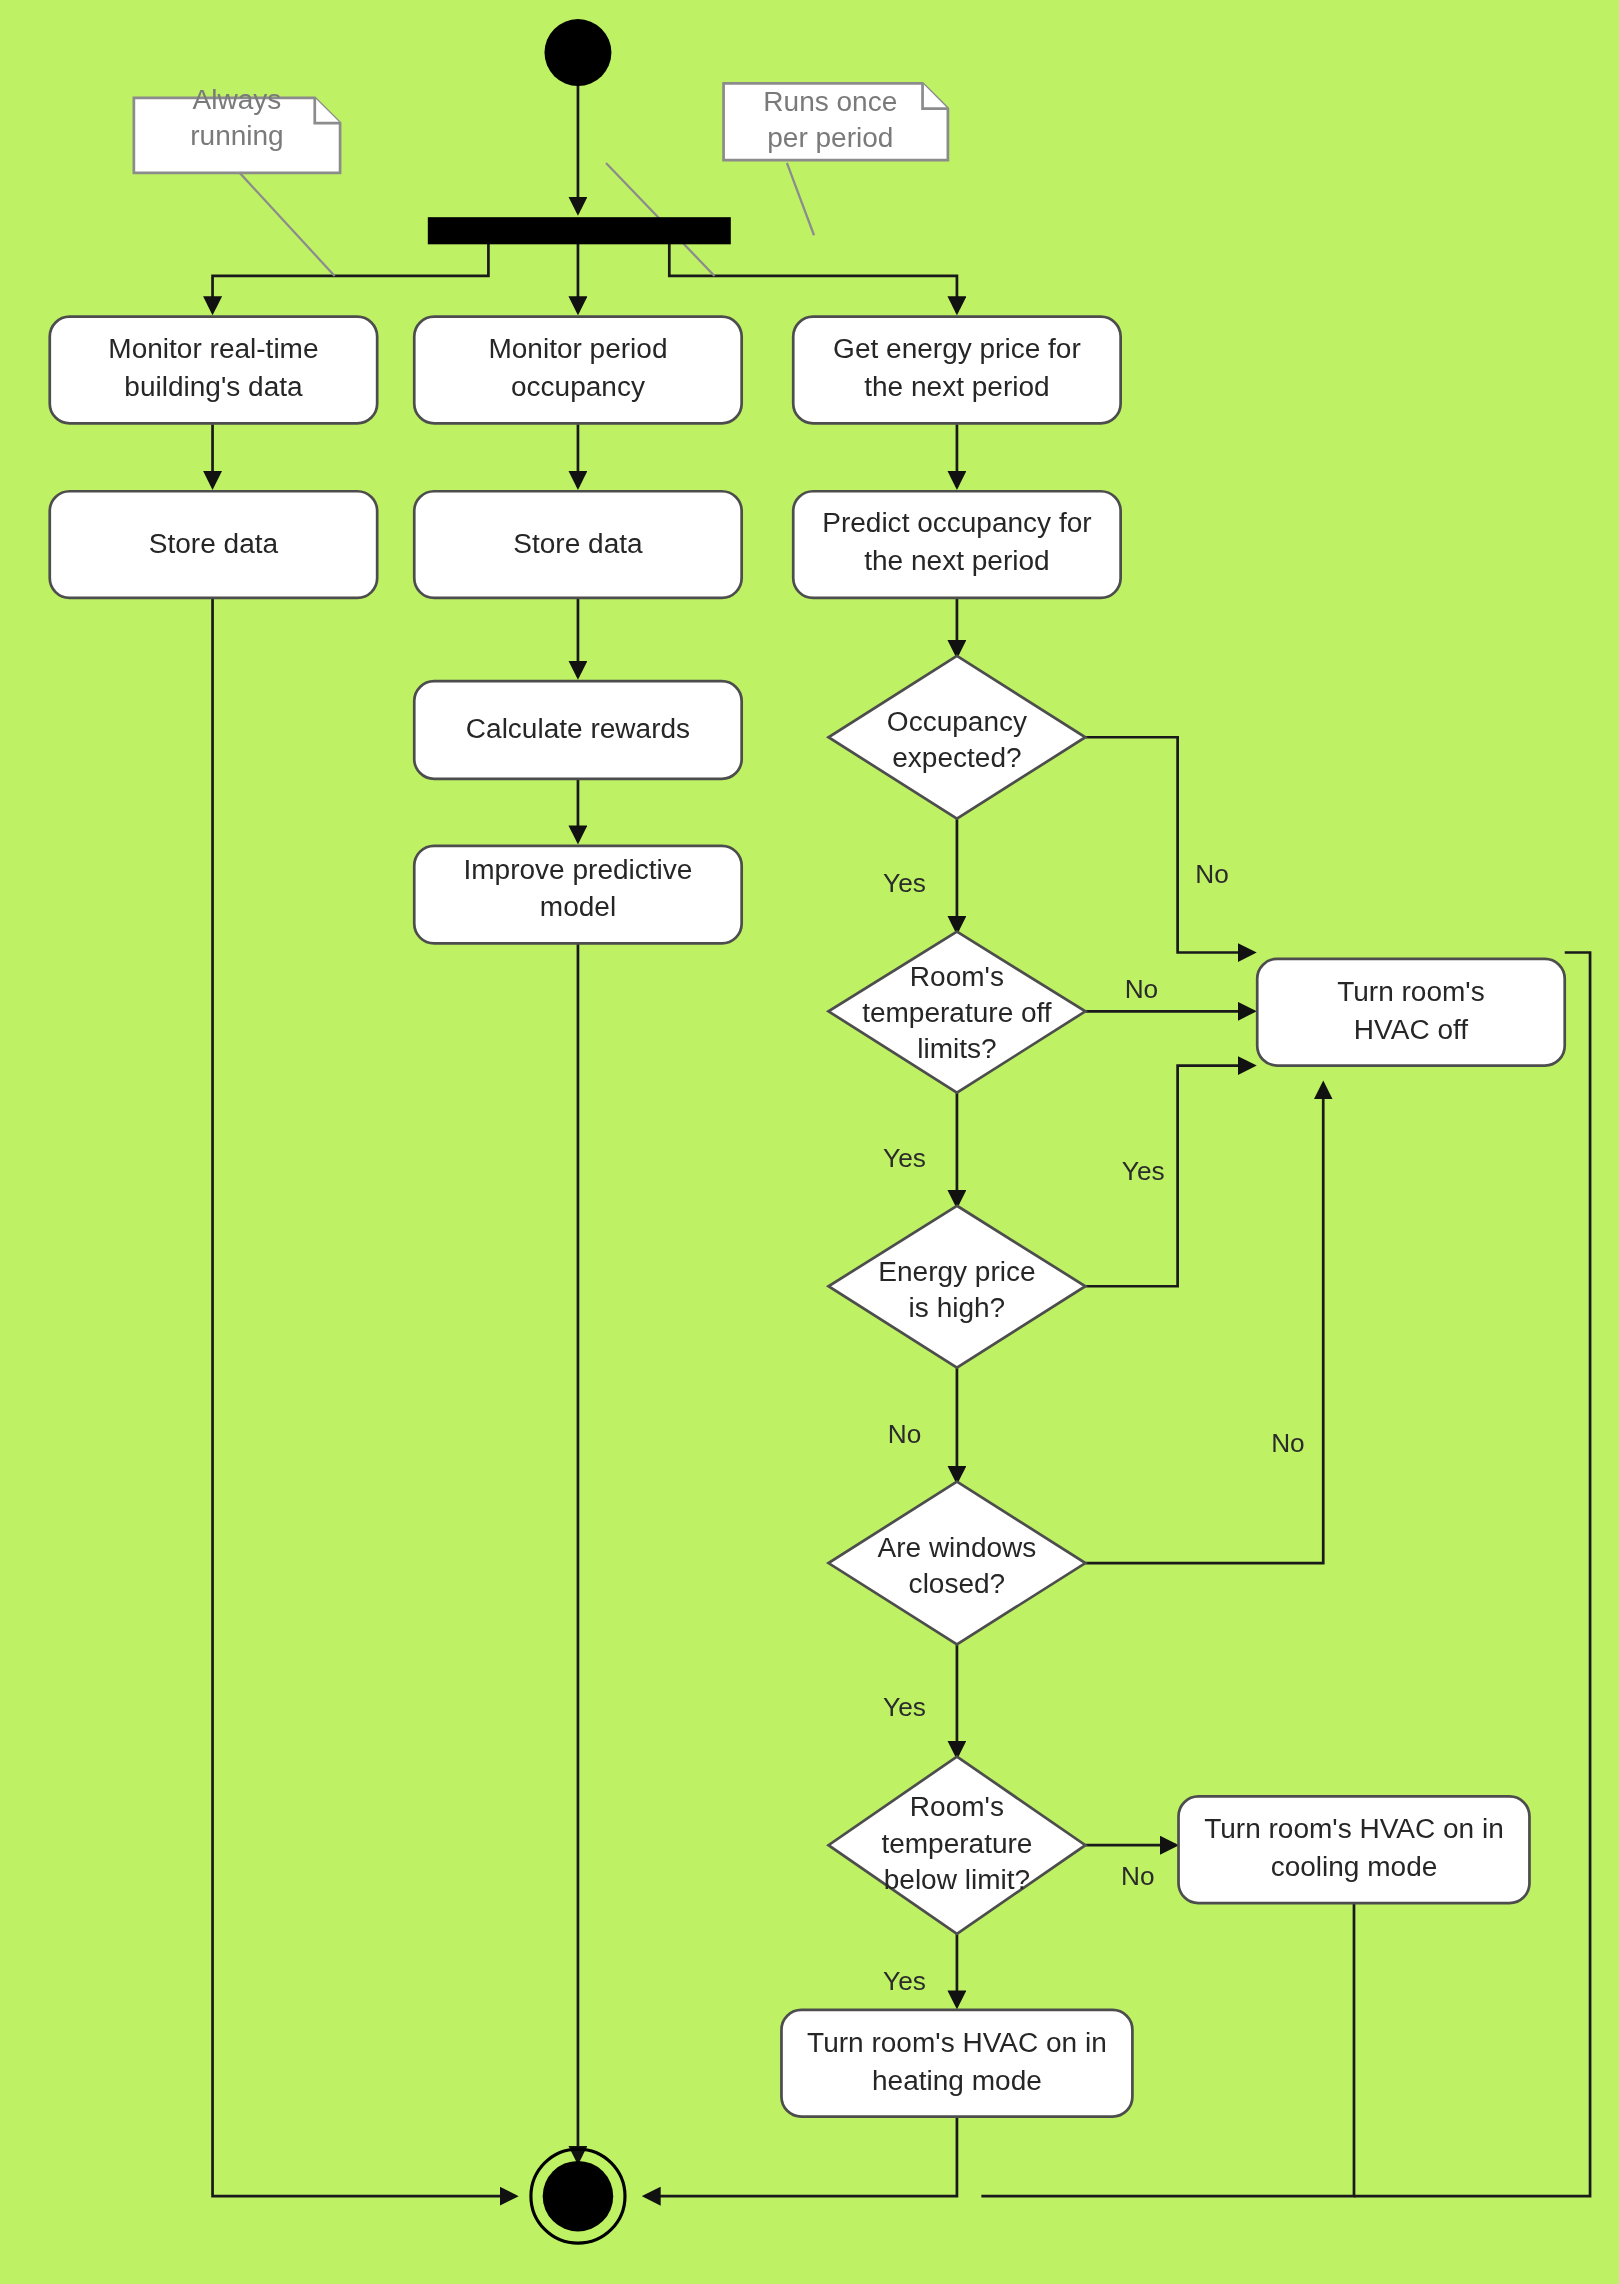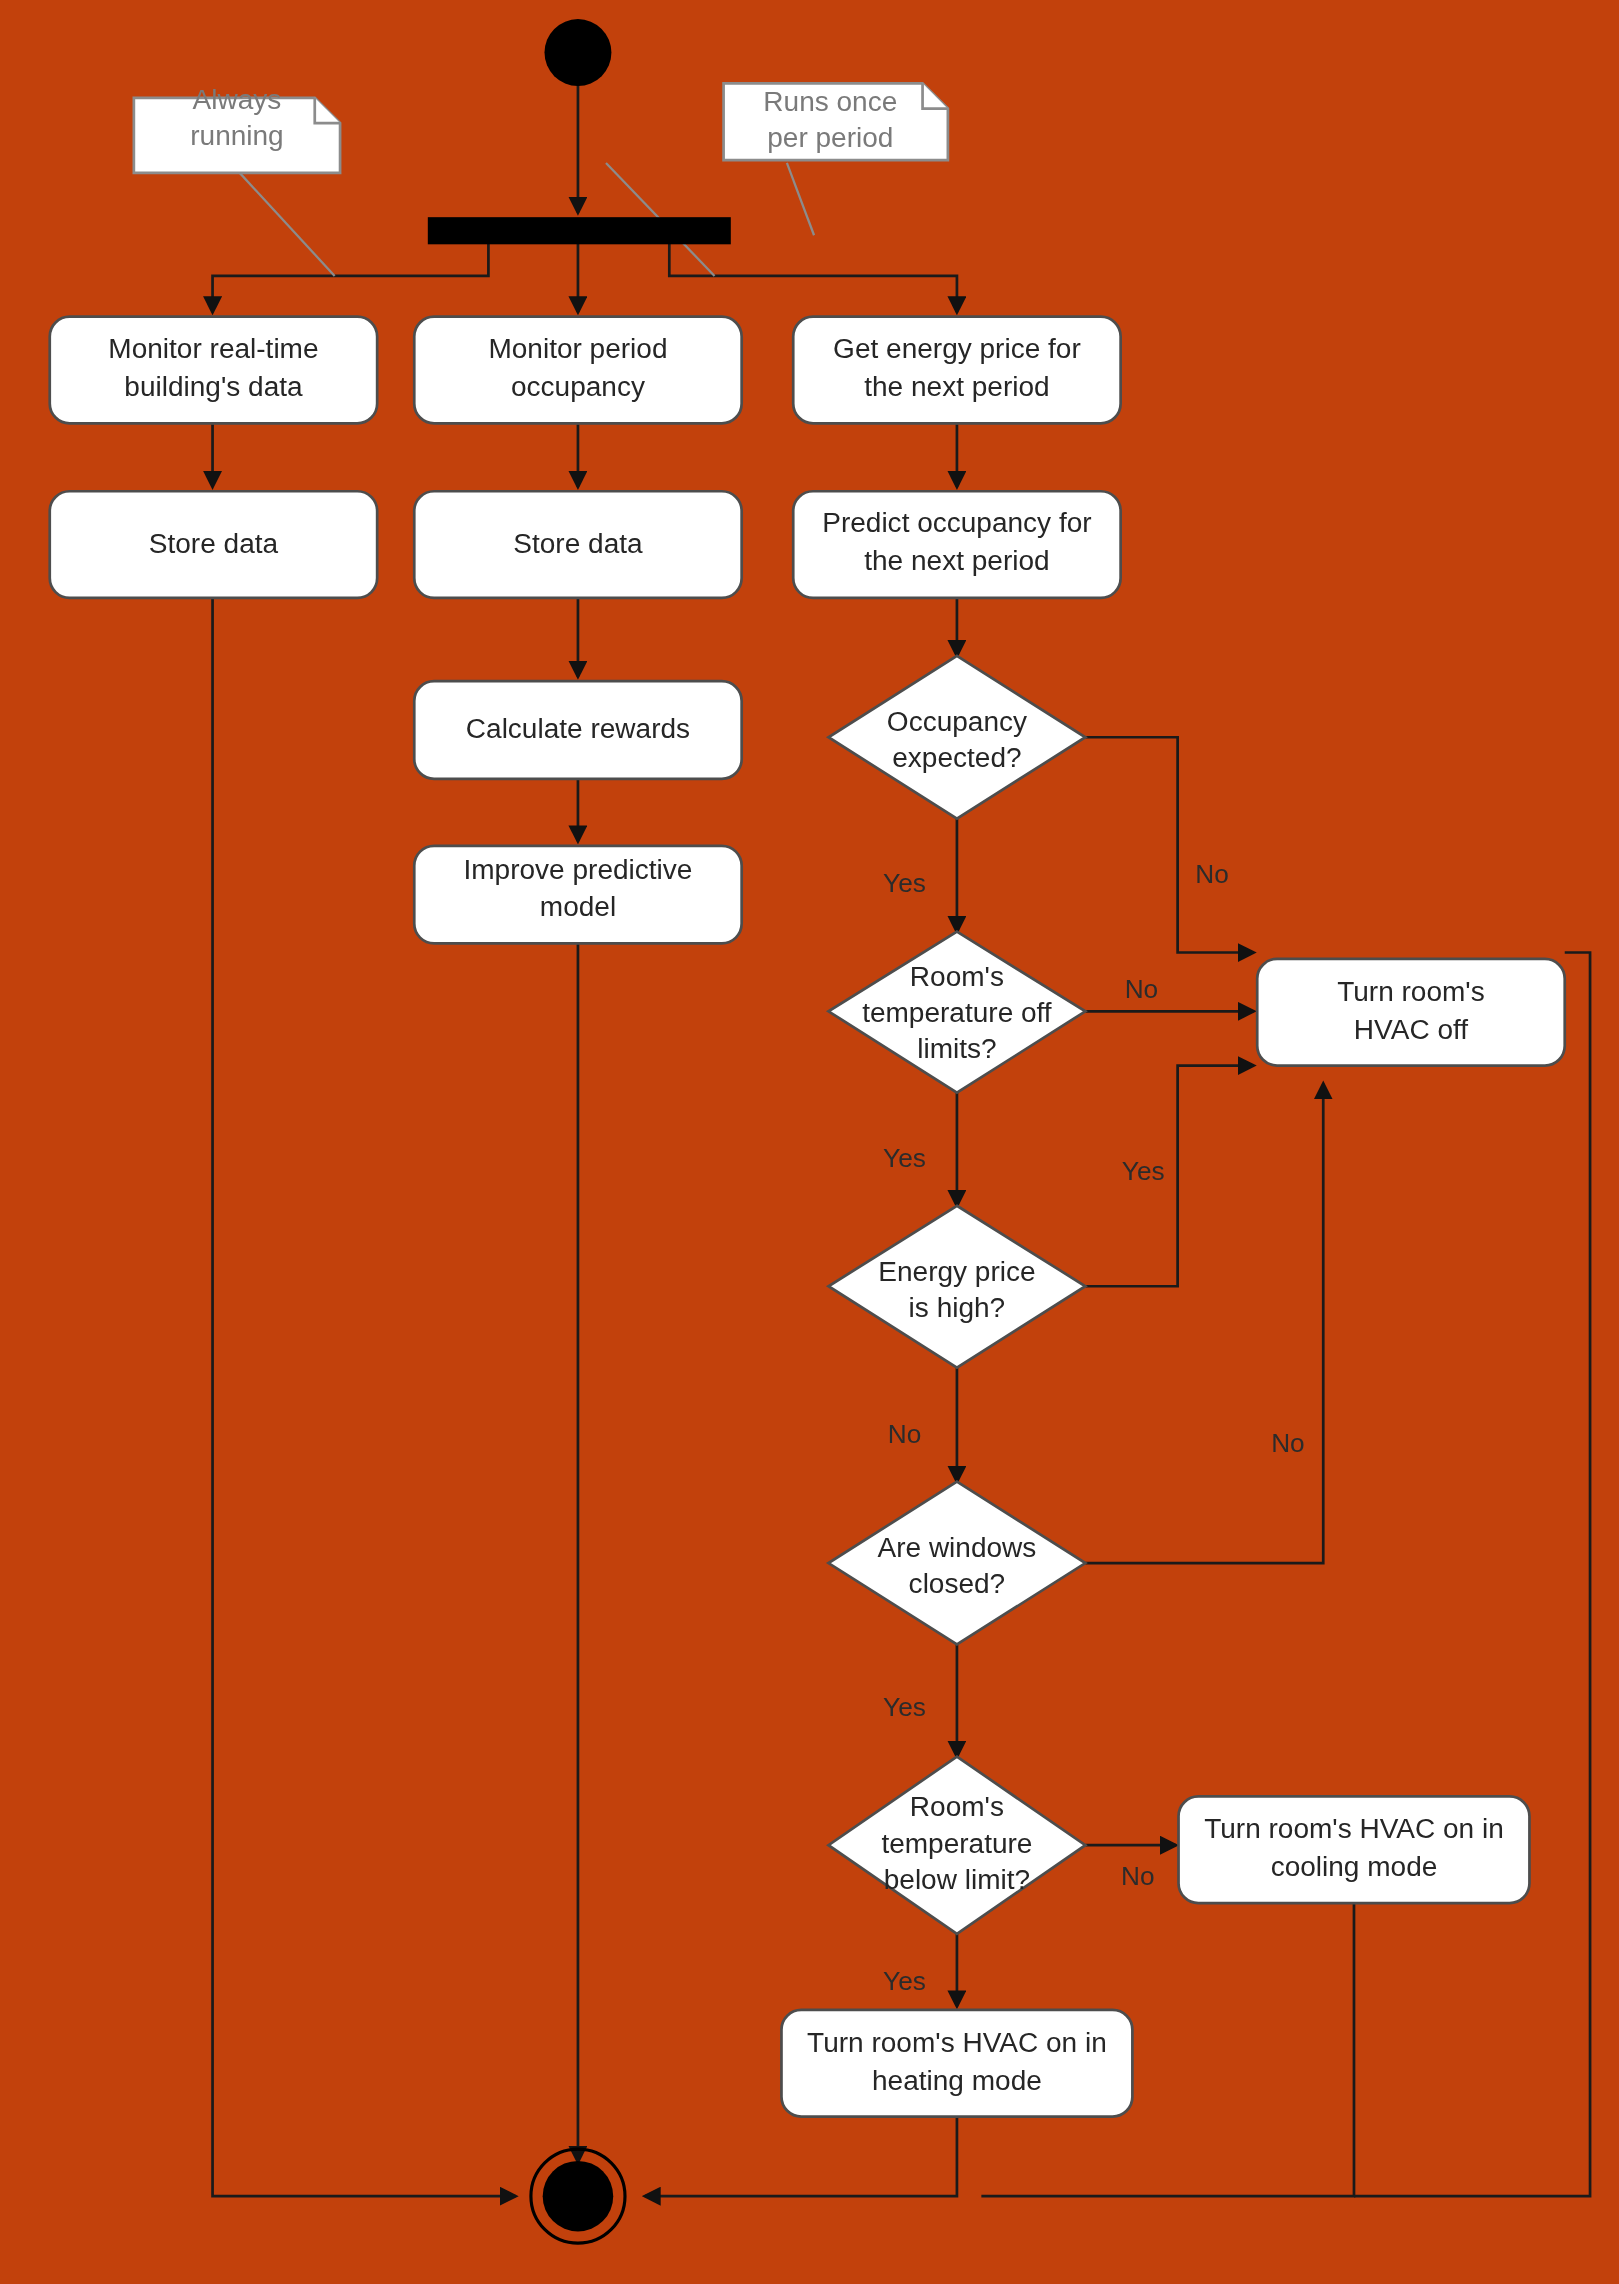--- a/index.html
+++ b/index.html
@@ -7,21 +7,21 @@
     padding: 0;
     background: #ffffff;
   }
   body {
     font-family: "Liberation Sans", sans-serif;
   }
   #diagram-root {
     position: relative;
     width: 1619px;
     height: 2284px;
-    background: #c2410c;
+    background: #bef264;
     overflow: hidden;
   }
   svg#flow {
     display: block;
     width: 1619px;
     height: 2284px;
   }
   .node-shape {
     fill: #ffffff;
     stroke: #4d4d4d;

